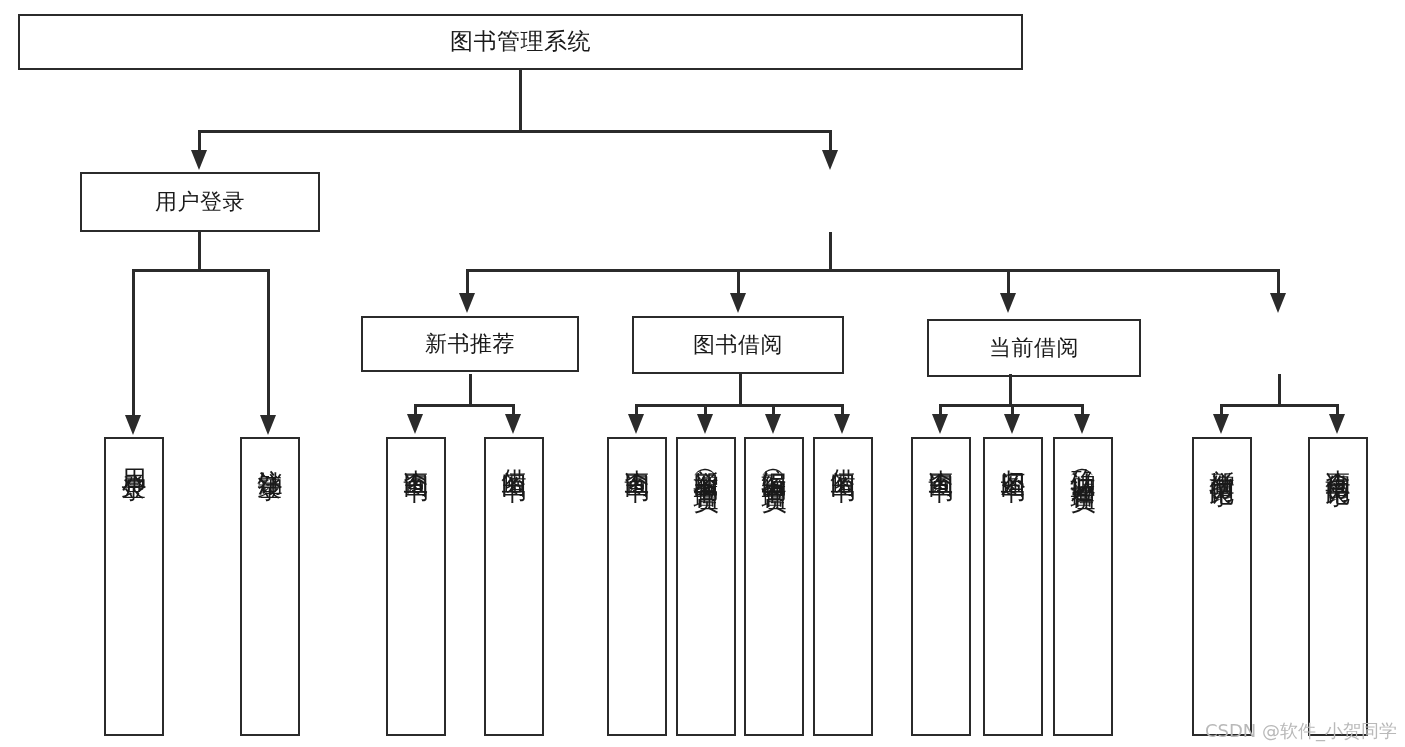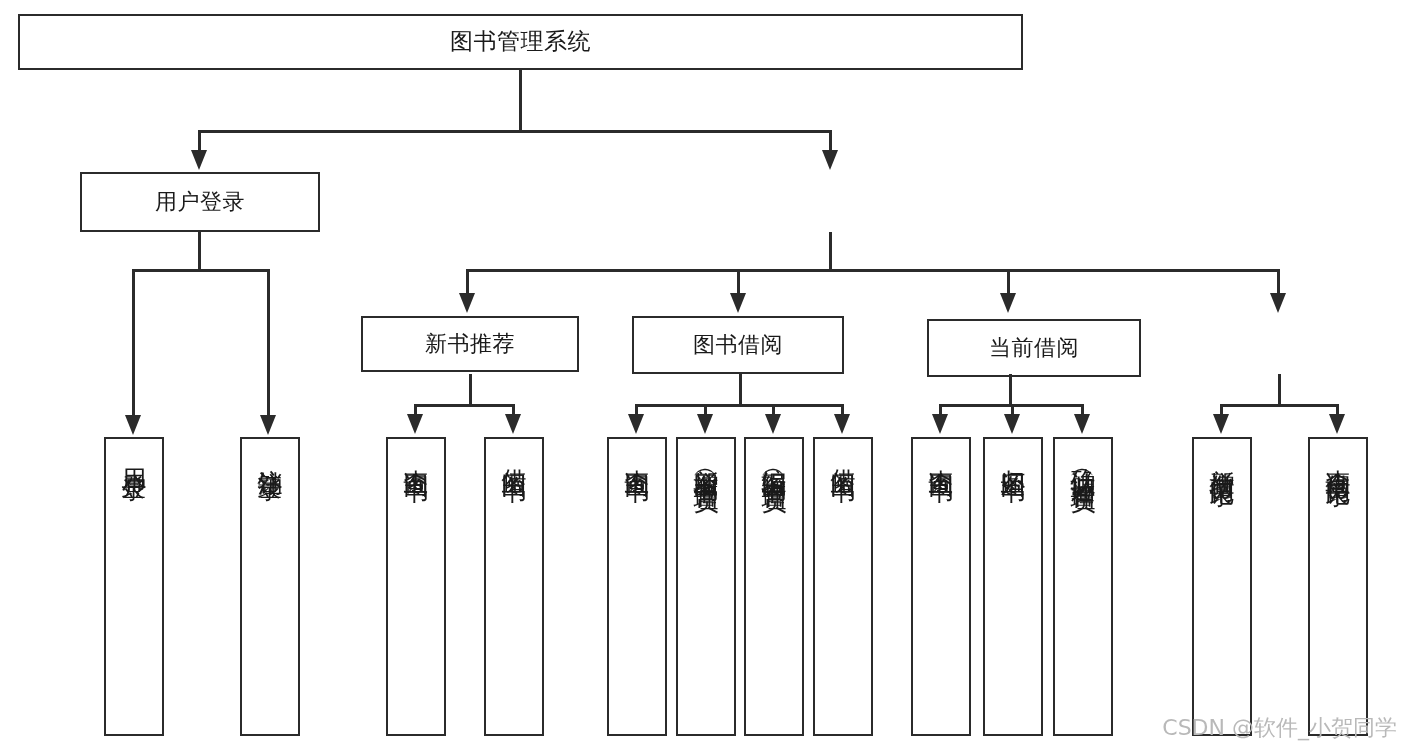--- a/index.html
+++ b/index.html
@@ -63,21 +63,21 @@
     width: 0;
     height: 0;
     border-left: 8px solid transparent;
     border-right: 8px solid transparent;
     border-top: 20px solid #2b2b2b;
   }
   #watermark {
     position: absolute;
     right: 8px;
     bottom: 4px;
-    font-size: 22px;
+    font-size: 18px;
     color: #b9b9b9;
     white-space: nowrap;
     font-family: "DejaVu Sans", "Liberation Sans", sans-serif;
   }
 </style>
 </head>
 <body>
 
 <div id="canvas">
 

